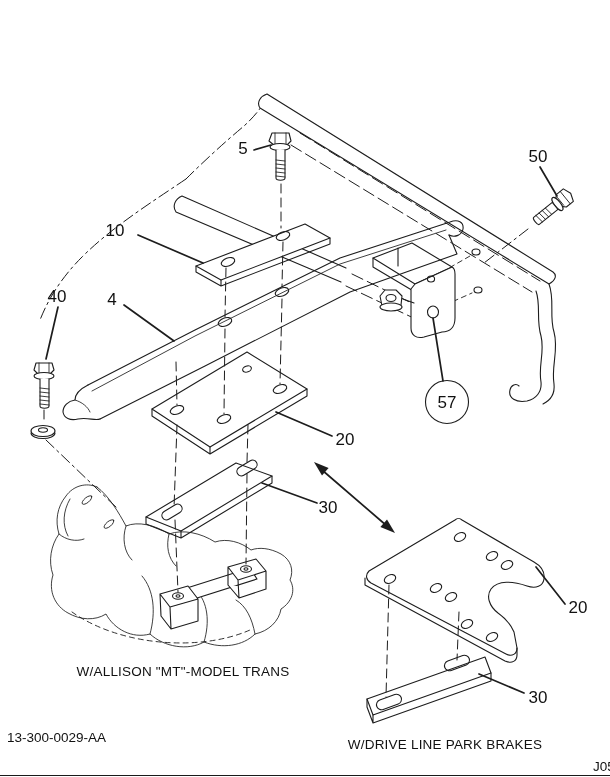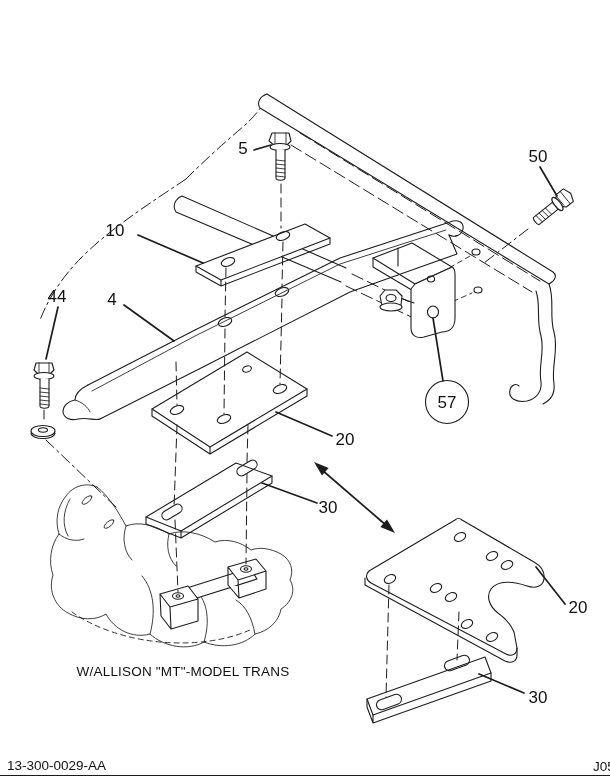--- a/index.html
+++ b/index.html
@@ -186,27 +186,28 @@
     <polygon class="ah" points="314,462 322,475.6 328.6,468"></polygon>
     <polygon class="ah" points="395,533 380.4,527 387,519.4"></polygon>
   </g>
 
   <circle cx="447" cy="402" r="21.5" stroke="#2aab45" stroke-width="5.5"></circle>
 </svg>
 
 <div class="callout" style="left:243px;top:148px">5</div>
 <div class="callout" style="left:115px;top:230px">10</div>
 <div class="callout" style="left:112px;top:299px">4</div>
-<div class="callout" style="left:57px;top:296px">44</div>
+<div class="callout" style="left:57px;top:296px">40</div>
 <div class="callout" style="left:538px;top:156px">50</div>
 <div class="callout" style="left:345px;top:439px">20</div>
 <div class="callout" style="left:328px;top:507px">30</div>
 <div class="callout" style="left:447px;top:402px">57</div>
 <div class="callout" style="left:578px;top:607px">20</div>
 <div class="callout" style="left:538px;top:697px">30</div>
 
 <div class="caption" style="left:183px;top:671px">W/ALLISON "MT"-MODEL TRANS</div>
-
-<div class="footer" style="left:7px;top:758px">13-300-0029-AA</div>
+<div class="caption" style="left:445px;top:744px">W/DRIVE LINE PARK BRAKES</div>
+
+<div class="footer" style="left:7px;top:730px">13-300-0029-AA</div>
 <div class="footer" style="left:593px;top:759px">J05</div>
 <div id="rule"></div>
 
 </div>
 
 </body></html>

